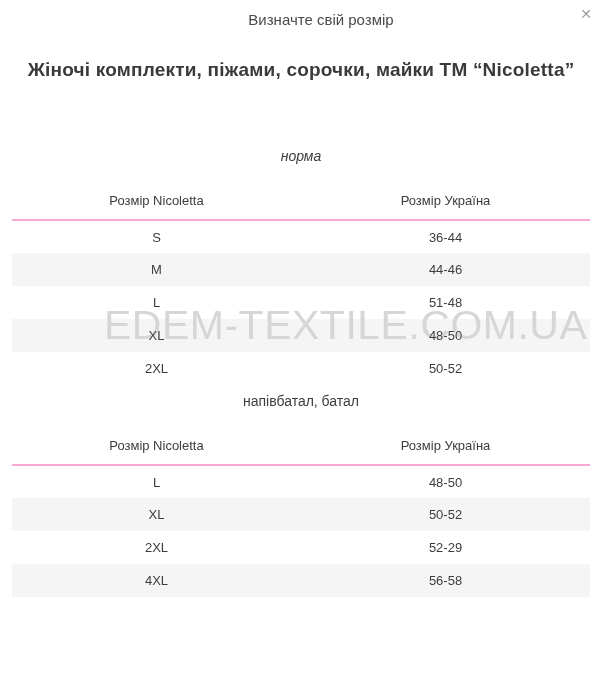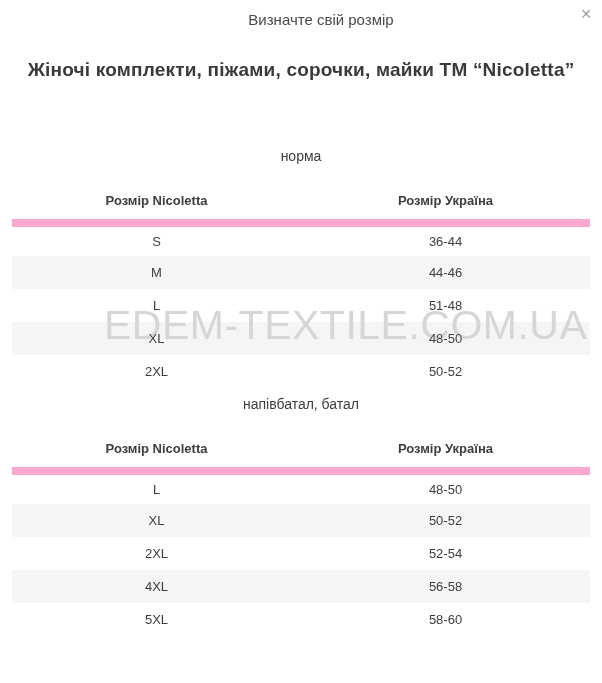--- a/index.html
+++ b/index.html
@@ -43,35 +43,35 @@
     font-weight: 600;
     letter-spacing: 0.2px;
   }
   .section-title {
     margin-top: 0;
     text-align: center;
     font-size: 14px;
     line-height: 16px;
     color: #3d3d3d;
   }
-  .section-title.first { margin-top: 66px; }
+  .section-title.first { margin-top: 66px; font-style: italic; }
   .section-title.second { margin-top: 8px; }
   table.size-table {
     width: 578px;
     margin: 24px auto 0 auto;
     border-collapse: collapse;
     table-layout: fixed;
   }
   table.size-table thead th {
-    font-weight: bold;
+    font-weight: normal;
     font-size: 13px;
     color: #3d3d3d;
     width: 50%;
     padding: 5px 0 11px 0;
-    border-bottom: 8px solid #f9a8d4;
+    border-bottom: 2px solid #f9a8d4;
   }
   table.size-table tbody td {
     font-size: 13px;
     color: #3d3d3d;
     text-align: center;
     height: 33px;
     vertical-align: middle;
   }
   table.size-table tbody tr:nth-child(even) { background: #f5f5f5; }
   .watermark {
@@ -142,28 +142,24 @@
           <tr>
             <td>L</td>
             <td>48-50</td>
           </tr>
           <tr>
             <td>XL</td>
             <td>50-52</td>
           </tr>
           <tr>
             <td>2XL</td>
-            <td>52-54</td>
+            <td>52-29</td>
           </tr>
           <tr>
             <td>4XL</td>
             <td>56-58</td>
-          </tr>
-          <tr>
-            <td>5XL</td>
-            <td>58-60</td>
           </tr>
         </tbody>
       </table>
     </div>
 
   <div class="watermark">EDEM-TEXTILE.COM.UA</div>
 </div>
 
 </body></html>

